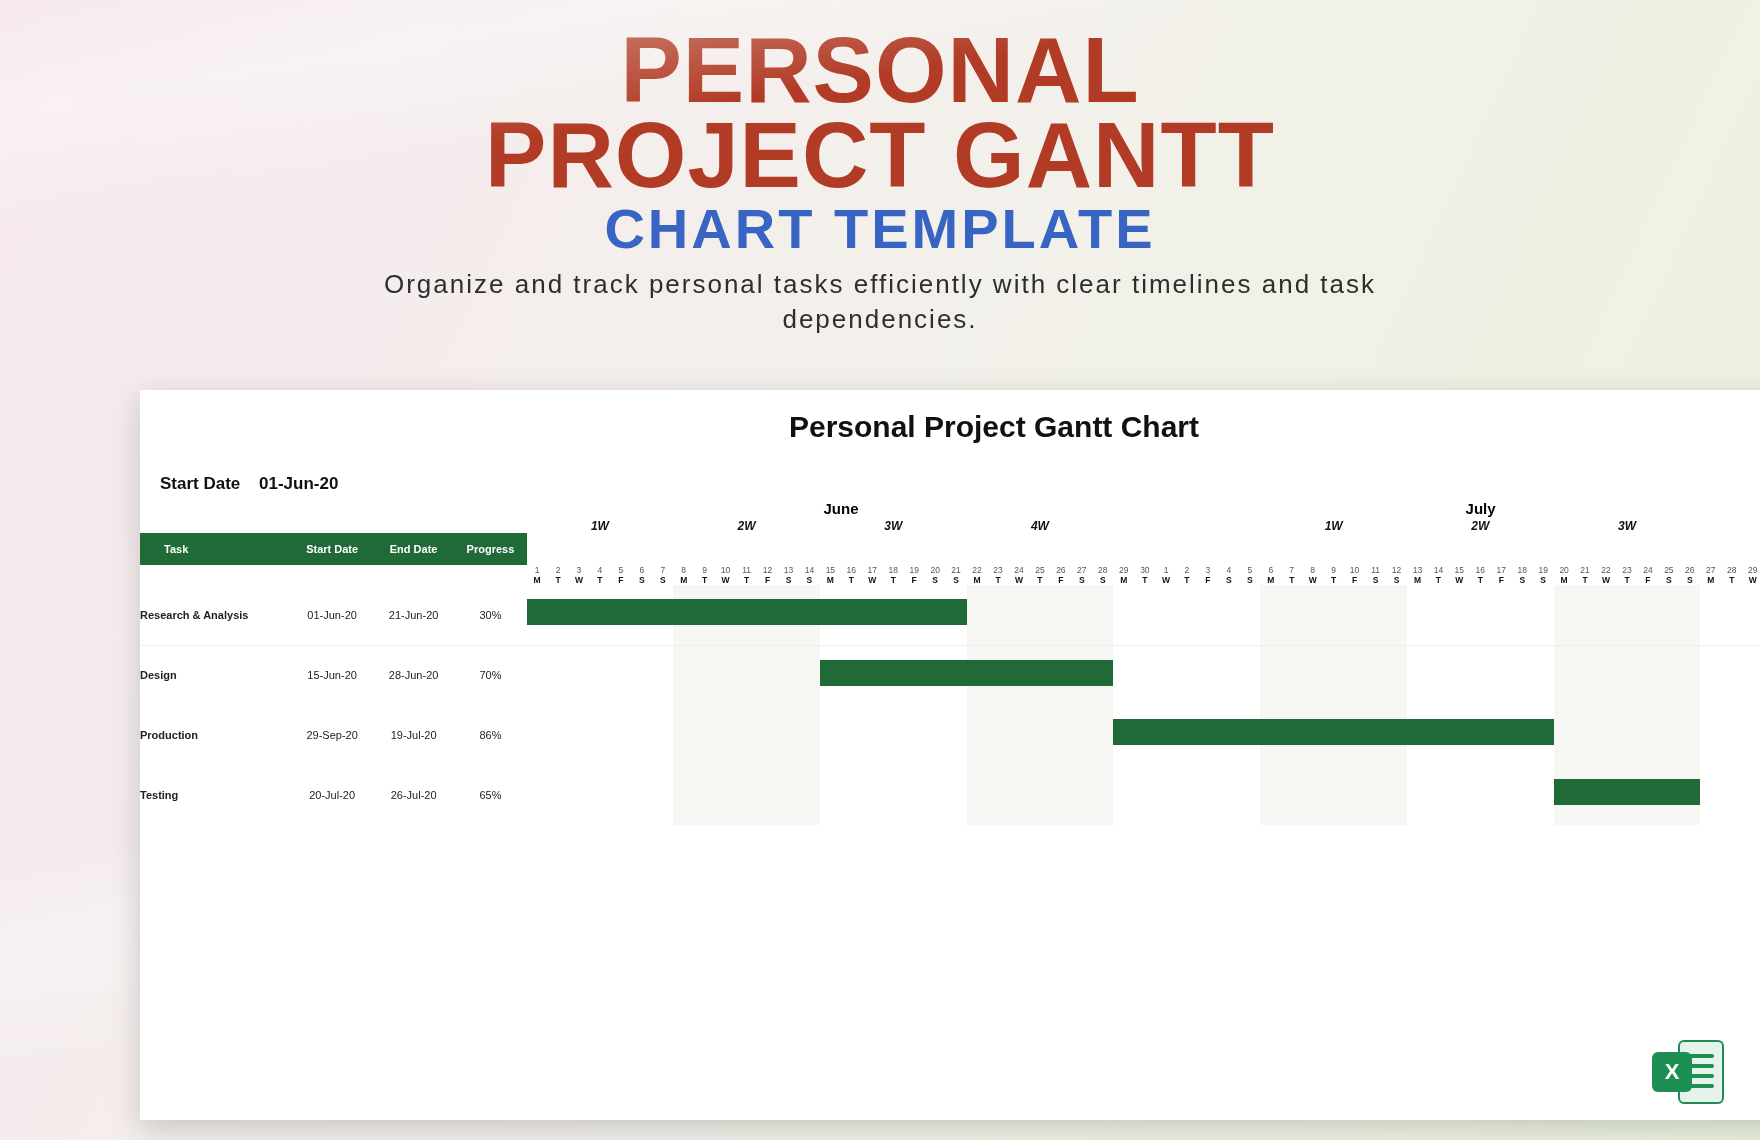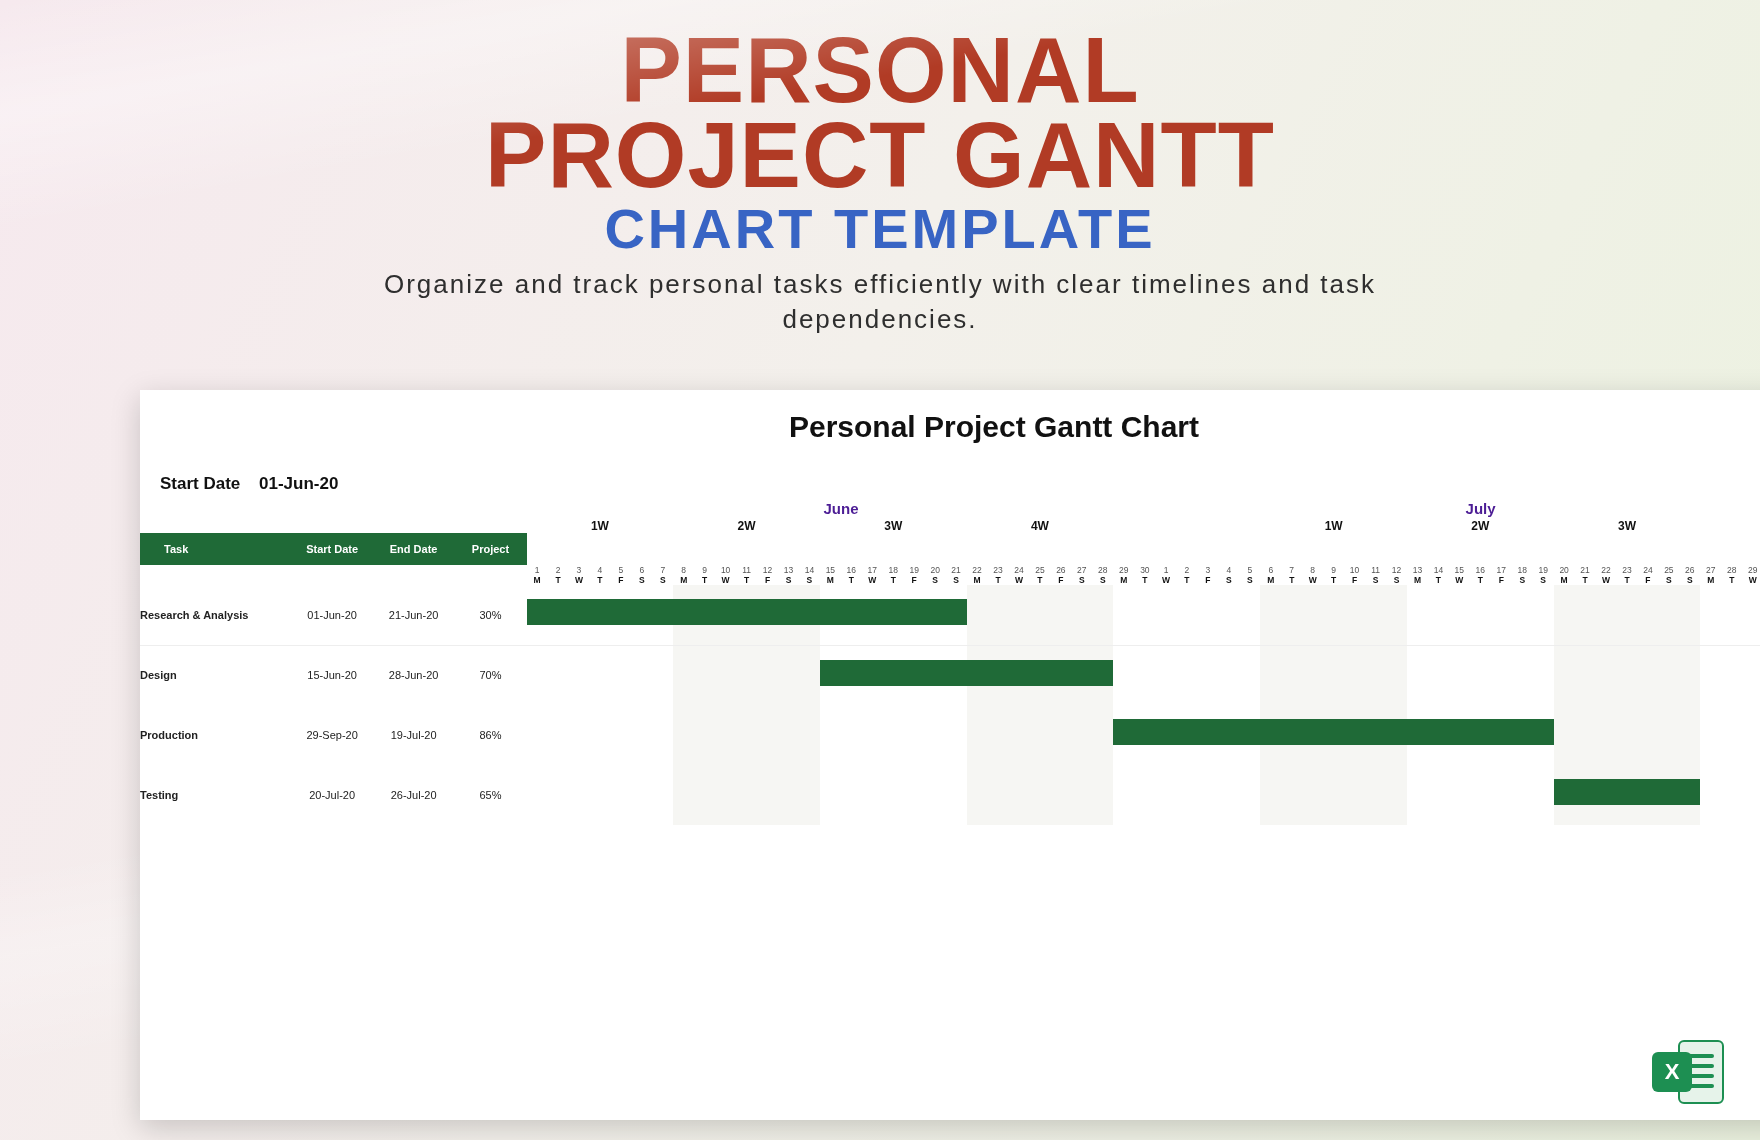--- a/index.html
+++ b/index.html
@@ -34,22 +34,22 @@
   .sheet-meta { font-size: 17px; font-weight: 800; color: #111; margin: 0 0 6px 20px; }
   .sheet-meta span + span { margin-left: 14px; }
 
   table.gantt { border-collapse: collapse; table-layout: fixed; width: 100%; }
   col.c-task  { width: 130px; }
   col.c-start { width: 70px; }
   col.c-end   { width: 70px; }
   col.c-prog  { width: 62px; }
   col.c-day   { width: 18px; }
 
-  tr.months th { font-size: 15px; font-weight: 800; color: #4c1d95; padding-bottom: 2px; }
-  tr.weeks   th { font-size: 12px; font-weight: 800; color: #111; }
+  tr.months th { font-size: 15px; font-weight: 800; color: #000000; padding-bottom: 2px; }
+  tr.weeks   th { font-size: 12px; font-weight: 800; color: #111; font-style: italic; }
   tr.daynums td { font-size: 8.5px; color: #555; text-align: center; }
   tr.daylets td { font-size: 8.5px; color: #111; font-weight: 800; text-align: center; }
 
   tr.hdrbar th {
     background: #1f6a37; color: #fff; font-size: 11px; font-weight: 700;
     text-align: left; padding: 10px 8px;
   }
   tr.hdrbar th.center { text-align: center; }
   tr.hdrbar th.task { padding-left: 24px; }
 
@@ -183,21 +183,21 @@
           <th colspan="7"></th>
           <th colspan="7">1W</th>
           <th colspan="7">2W</th>
           <th colspan="7">3W</th>
           <th colspan="7">4W</th>
         </tr>
         <tr class="hdrbar">
           <th class="task">Task</th>
           <th class="center">Start Date</th>
           <th class="center">End Date</th>
-          <th class="center">Project</th>
+          <th class="center">Progress</th>
           <th style="background: transparent; padding: 0px;"></th>
           <th style="background: transparent; padding: 0px;"></th>
           <th style="background: transparent; padding: 0px;"></th>
           <th style="background: transparent; padding: 0px;"></th>
           <th style="background: transparent; padding: 0px;"></th>
           <th style="background: transparent; padding: 0px;"></th>
           <th style="background: transparent; padding: 0px;"></th>
           <th style="background: transparent; padding: 0px;"></th>
           <th style="background: transparent; padding: 0px;"></th>
           <th style="background: transparent; padding: 0px;"></th>

